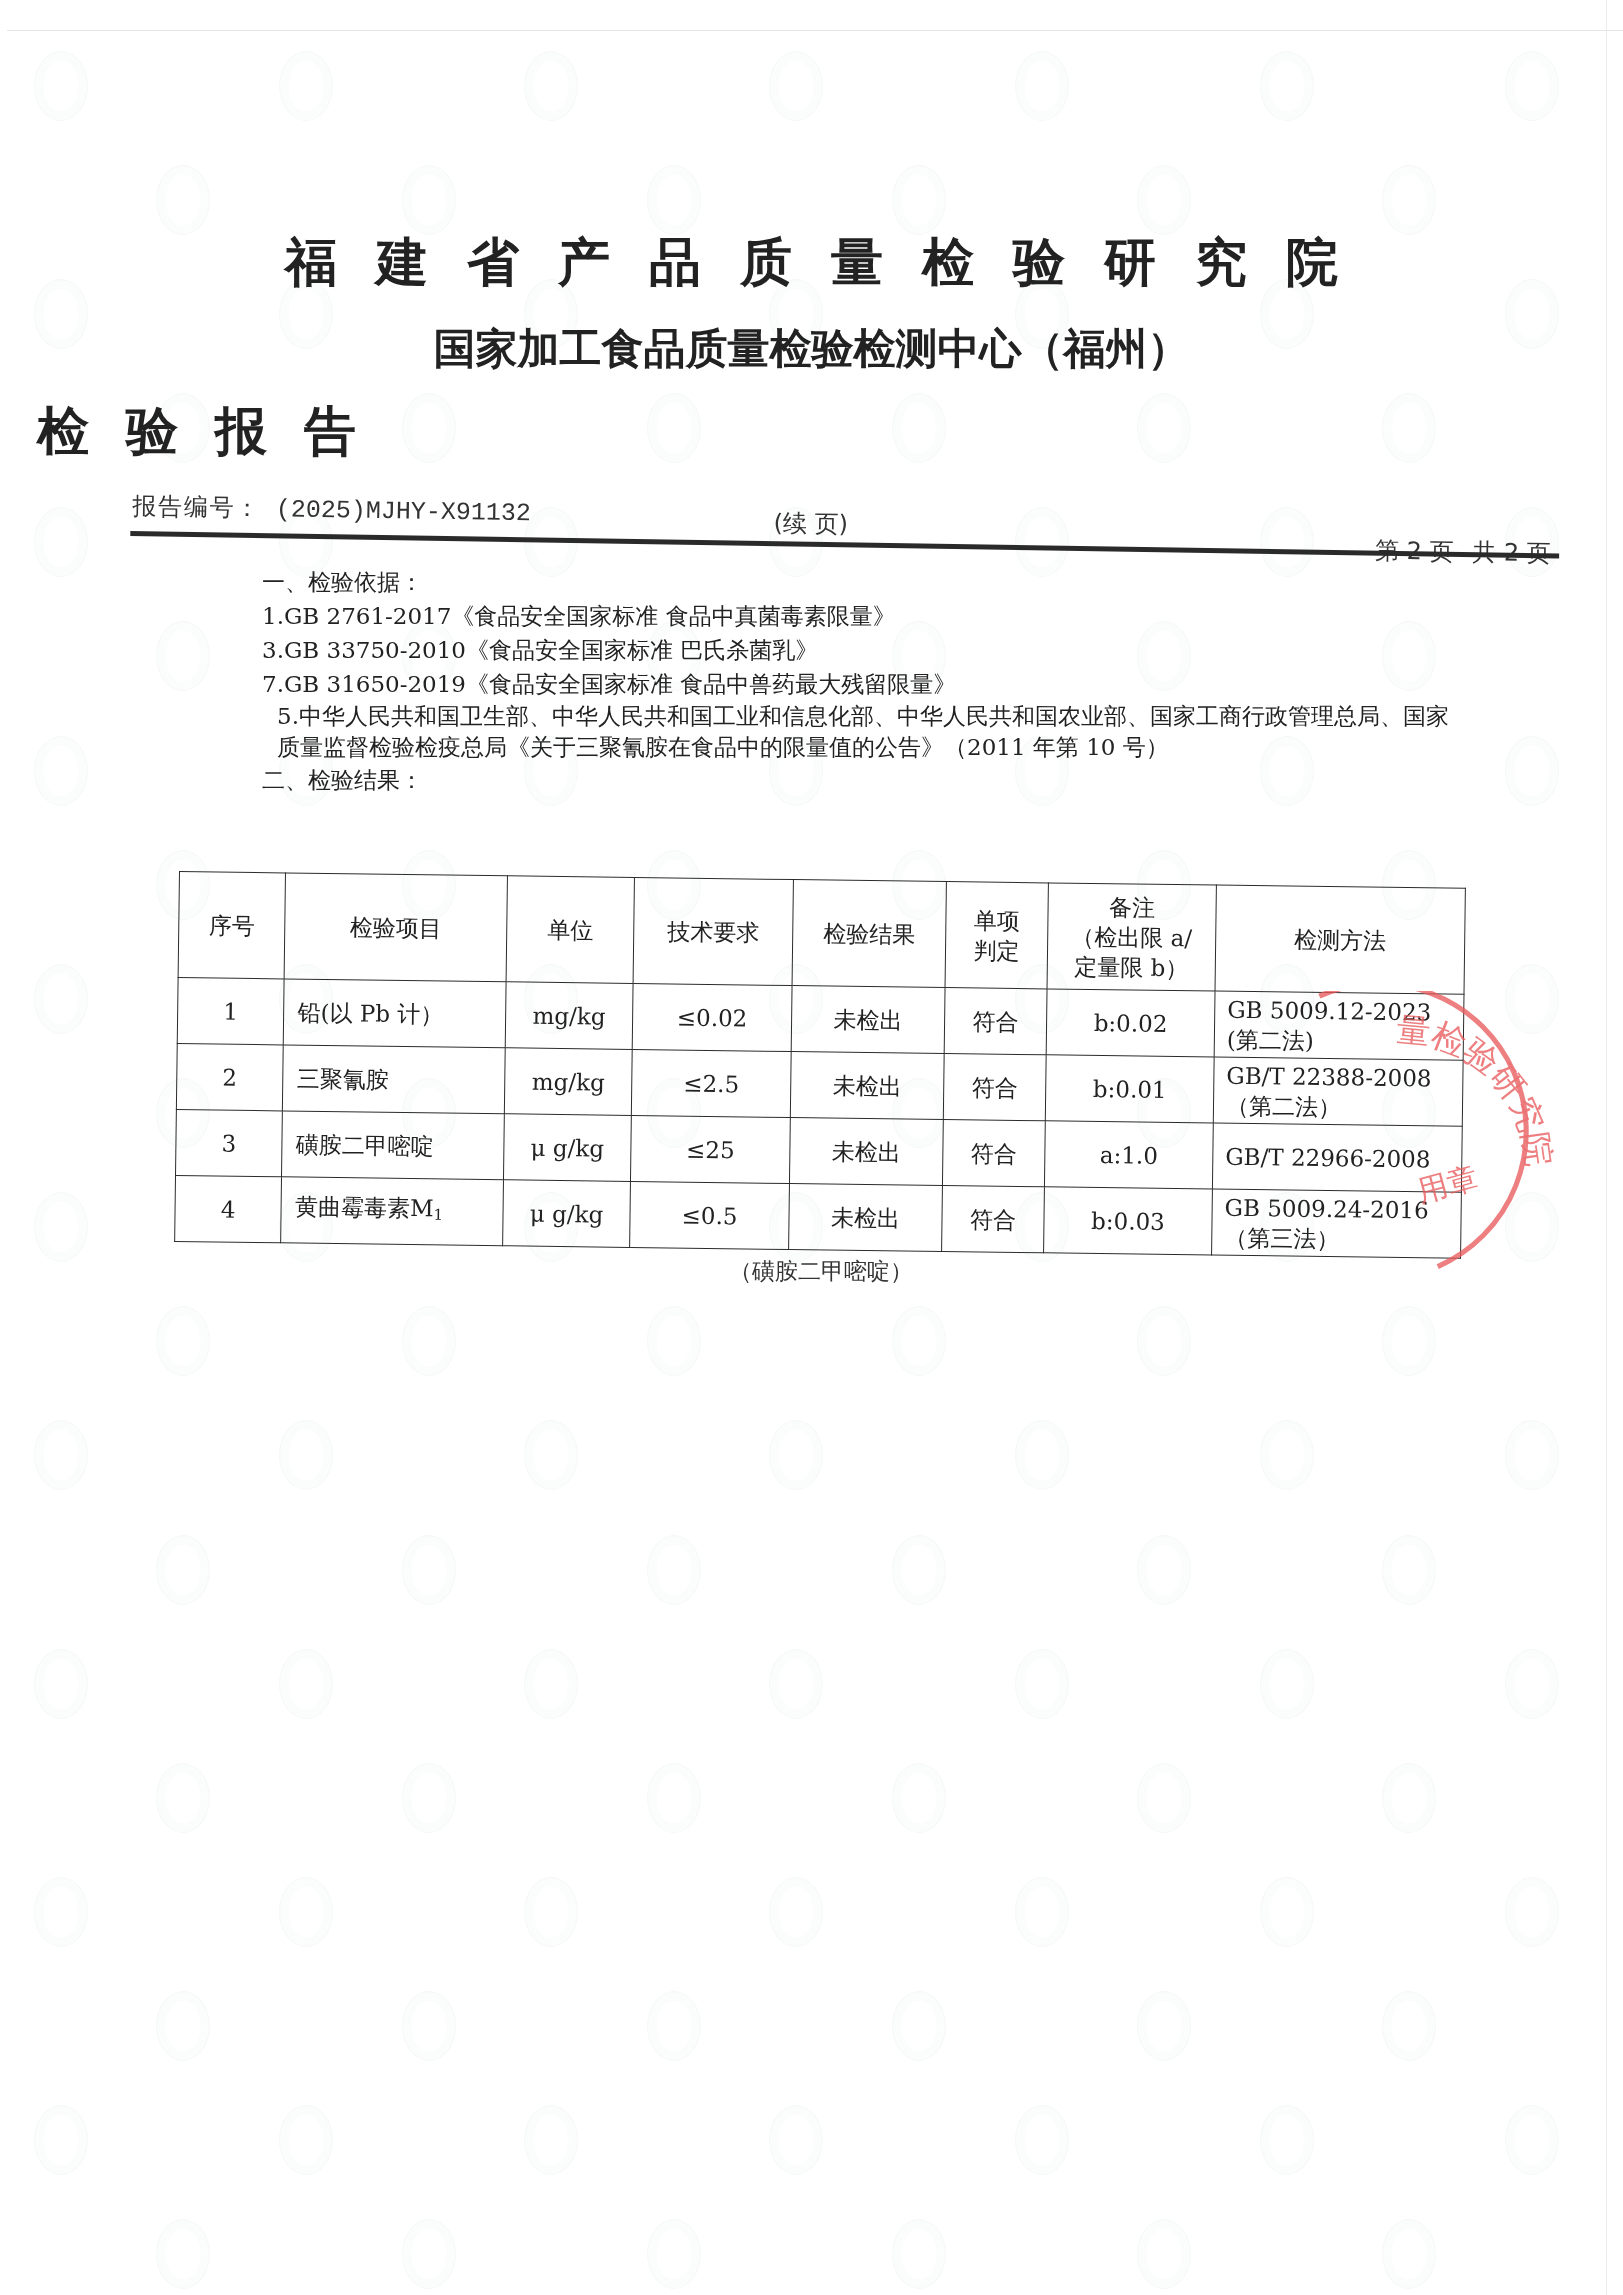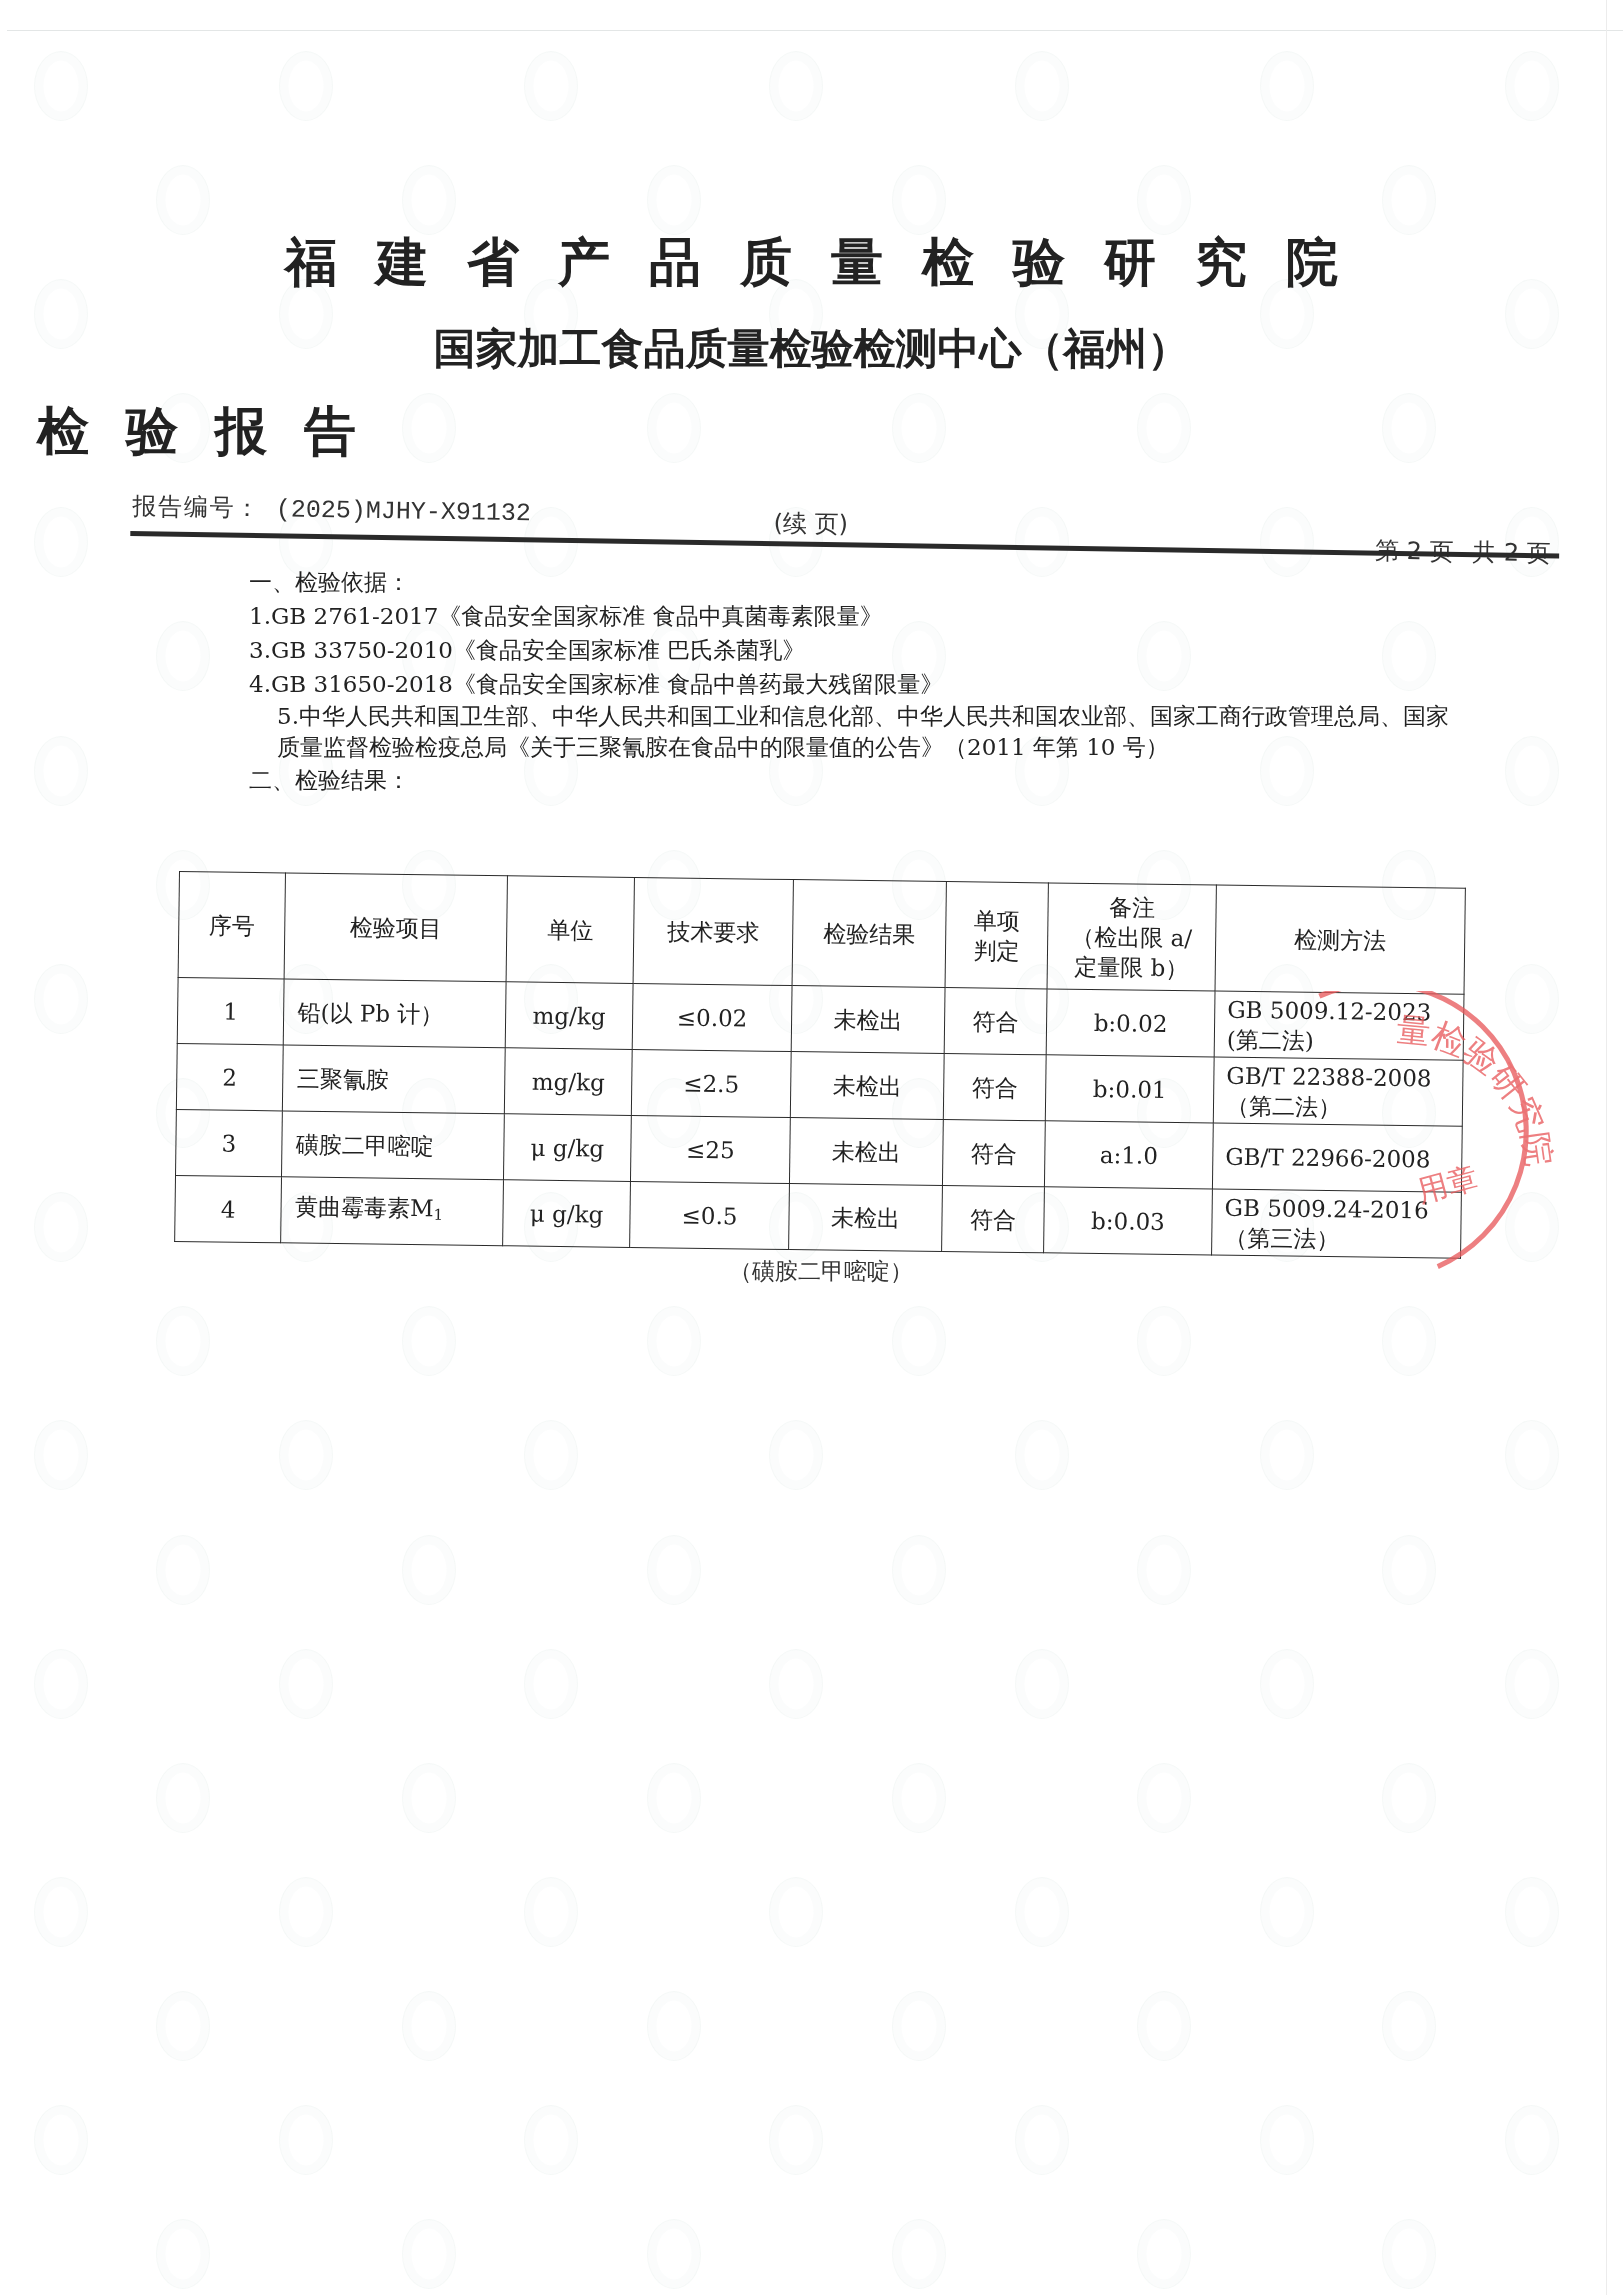--- a/index.html
+++ b/index.html
@@ -34,21 +34,21 @@
   }
   .header-row { position: absolute; left: 131px; top: 490px; width: 1429px; height: 68px; transform: rotate(0.9deg); transform-origin: left top; }
   .report-no { position: absolute; left: 1.7px; top: 0; font-size: 25px; color: #333; }
   .report-no .lbl { font-family: "DejaVu Sans", sans-serif; font-size: 24px; letter-spacing: 1.7px; }
   .report-no .val { font-family: "Liberation Mono", "DejaVu Sans Mono", monospace; font-size: 25px; margin-left: 15px; }
   .continued { position: absolute; left: 643px; top: 6.8px; font-size: 24px; font-family: "DejaVu Sans", sans-serif; color: #333; }
   .pagenum { position: absolute; right: 8.5px; top: 25px; font-size: 24px; font-family: "DejaVu Sans", sans-serif; color: #333; }
   .pagenum span { margin-left: 18.6px; }
   .rule { position: absolute; left: 0; top: 41px; width: 1429px; height: 5px; background: #2a2a2a; }
   .basis { position: absolute; left: 249px; top: 565px; width: 1201px; font-size: 23px; line-height: 34px; color: #222; }
-  .basis .line { white-space: nowrap; }
+  .basis .line { white-space: nowrap; margin-left: 13px; }
   .basis .wrap { white-space: normal; line-height: 31px; margin-left: 28px; }
   .results-label { margin-top: 0; }
   .table-wrap { position: absolute; left: 179px; top: 871px; transform: rotate(0.75deg); transform-origin: left top; }
   table { border-collapse: collapse; font-size: 23px; color: #222; }
   td, th {
     border: 1.7px solid #2b2b2b; text-align: center; vertical-align: middle;
     font-weight: normal; padding: 0 5px; line-height: 30px;
   }
   th { height: 105px; }
   td { height: 65px; }
@@ -214,21 +214,21 @@
     <div class="pagenum">
       <span>第 2 页</span><span>共 2 页</span>
     </div>
     <div class="rule"></div>
   </div>
 
   <div class="basis">
     <div class="line">一、检验依据：</div>
     <div class="line">1.GB 2761-2017《食品安全国家标准  食品中真菌毒素限量》</div>
     <div class="line">3.GB 33750-2010《食品安全国家标准  巴氏杀菌乳》</div>
-    <div class="line">4.GB 31650-2018《食品安全国家标准  食品中兽药最大残留限量》</div>
+    <div class="line">7.GB 31650-2019《食品安全国家标准  食品中兽药最大残留限量》</div>
     <div class="wrap">5.中华人民共和国卫生部、中华人民共和国工业和信息化部、中华人民共和国农业部、国家工商行政管理总局、国家质量监督检验检疫总局《关于三聚氰胺在食品中的限量值的公告》（2011 年第 10 号）</div>
     <div class="line results-label">二、检验结果：</div>
   </div>
 
   <div class="table-wrap">
     <table>
       <tbody>
           <tr>
         <th class="c0">序号</th>
         <th class="c1">检验项目</th>

